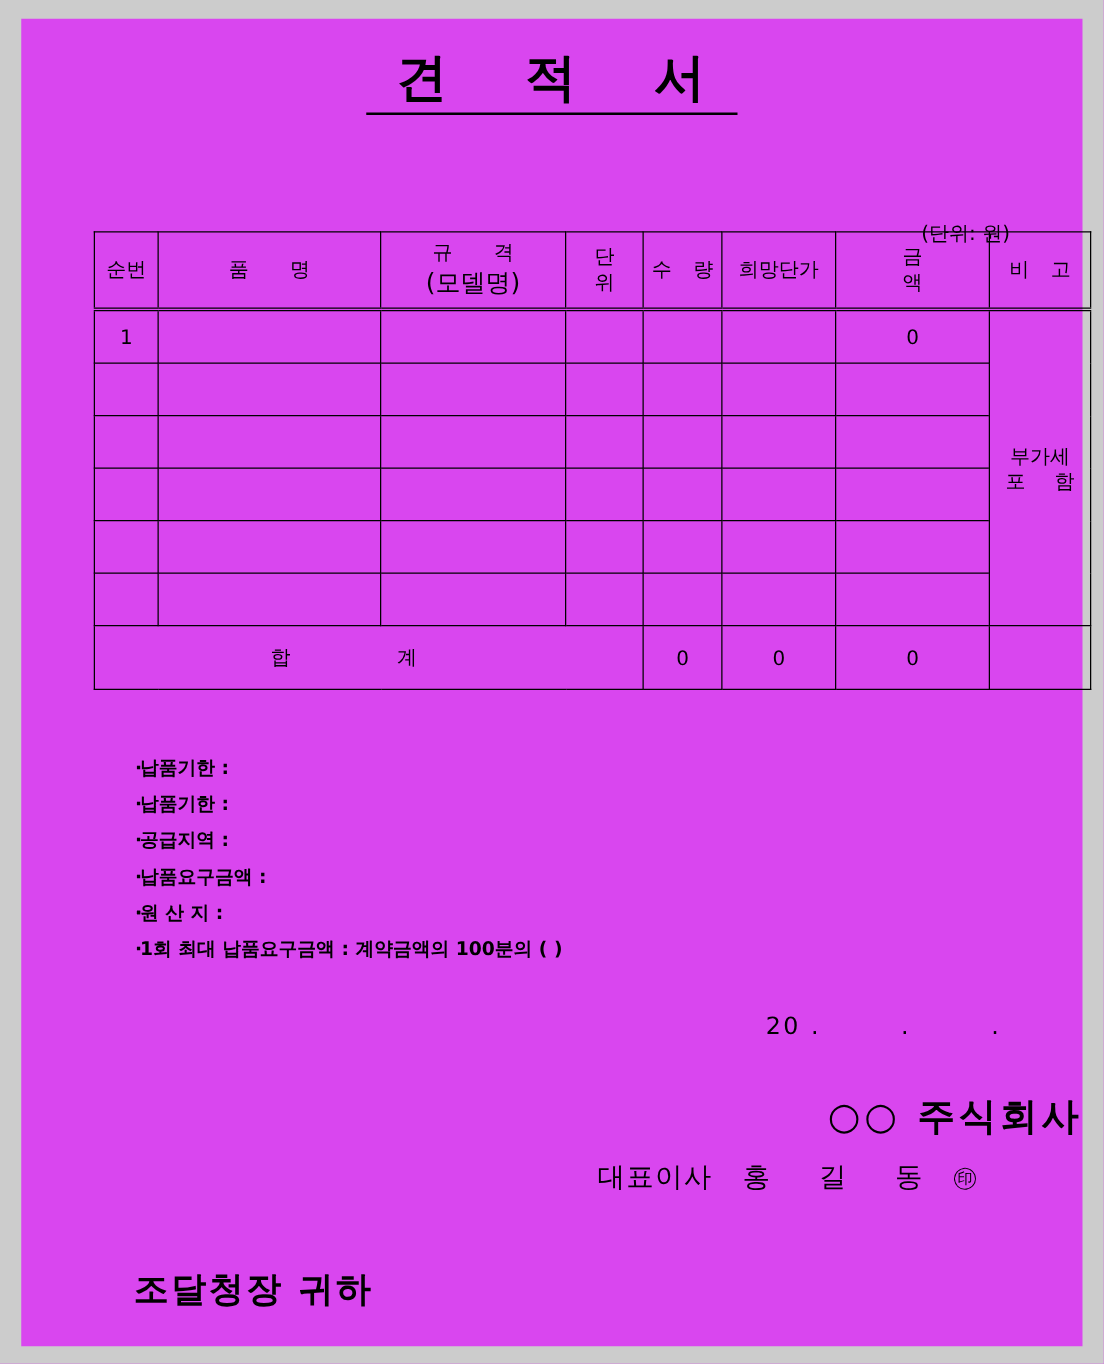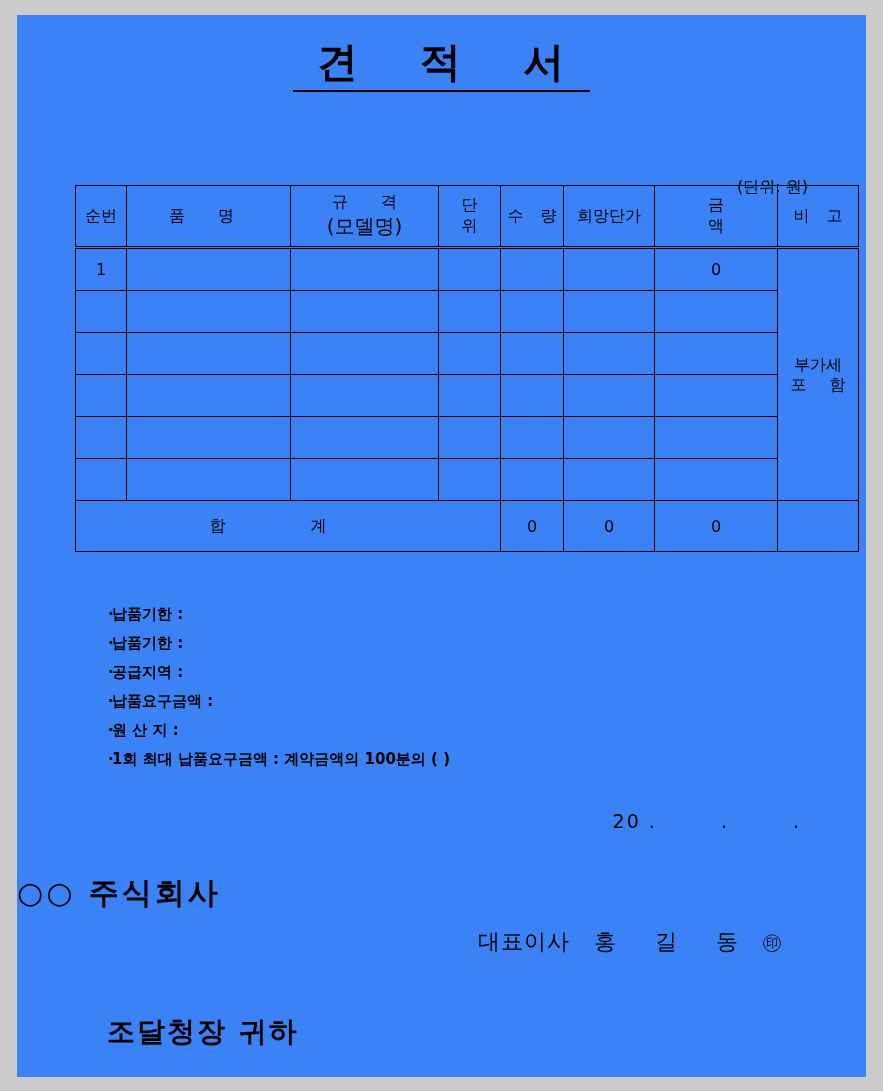--- a/index.html
+++ b/index.html
@@ -12,21 +12,21 @@
     background: #cccccc;
     font-family: "DejaVu Sans", "Liberation Sans", sans-serif;
     overflow: hidden;
   }
   .page {
     position: absolute;
     left: 17px;
     top: 15px;
     width: 849px;
     height: 1062px;
-    background: #3b82f6;
+    background: #d946ef;
   }
 
   
   .title-wrap {
     position: absolute;
     left: 0;
     top: 23px;
     width: 849px;
     text-align: center;
   }
@@ -76,21 +76,21 @@
   .c-unit   { width: 55px; }
   .c-qty    { width: 56px; }
   .c-price  { width: 90px; }
   .c-amt    { width: 100px; }
   .c-note   { width: 74px; }
 
   .hdr td {
     height: 60px;
     border-bottom: 3px double #000;
   }
-  .hdr .sp  { letter-spacing: 14px; }
+  .hdr .sp  { letter-spacing: 14px; padding-left: 14px; }
   .hdr .sp2 { letter-spacing: 22px; padding-left: 22px; }
   .hdr .sp3 { letter-spacing: 6px;  padding-left: 6px; }
   .spec-top { font-size: 16px; letter-spacing: 14px; padding-left: 14px; }
   .spec-bot { font-size: 20px; }
 
   .row td { height: 41px; }
   .num-cell { text-align: right; padding-right: 3px; font-size: 14px; }
   .idx-cell { font-size: 14px; }
 
   .note-cell {
@@ -138,21 +138,21 @@
     color: #000;
   }
   .date-line .dots { letter-spacing: 30px; }
 
   
   .company {
     position: absolute;
     left: 0;
     top: 858px;
     width: 849px;
-    text-align: left;
+    text-align: right;
     font-size: 30px;
     font-weight: bold;
     letter-spacing: 3px;
   }
   .representative {
     position: absolute;
     left: 0;
     top: 912px;
     width: 766px;
     text-align: right;

